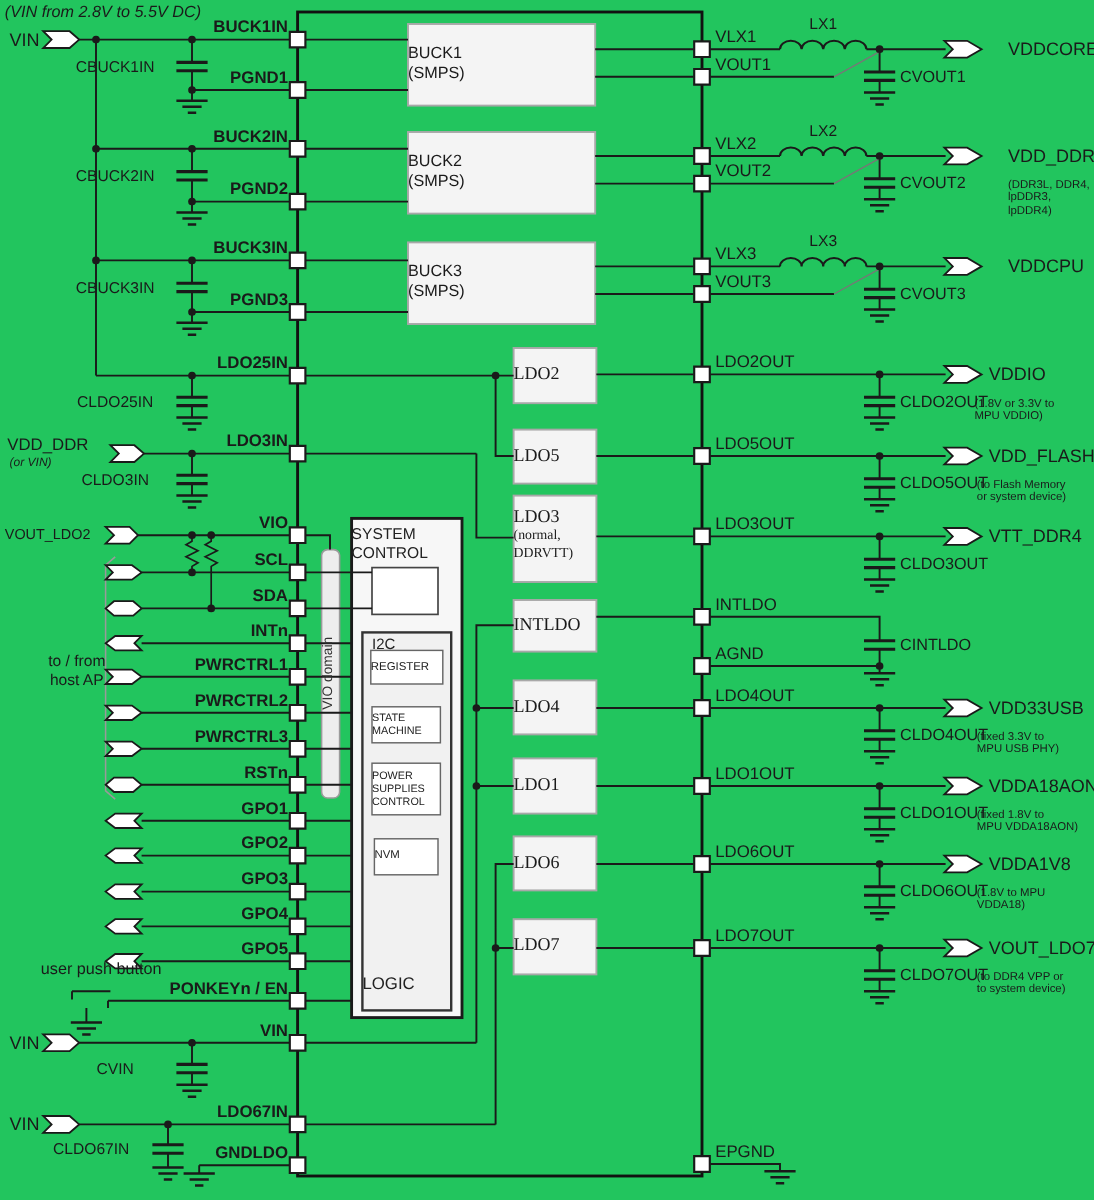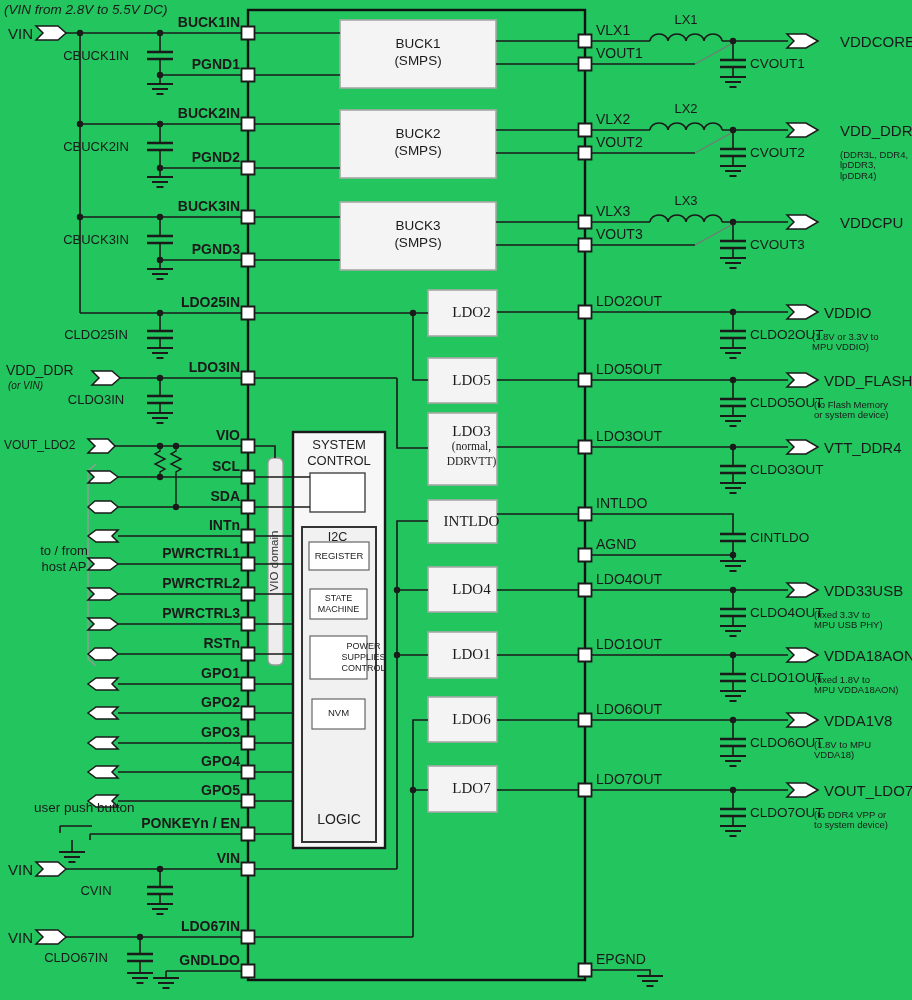--- a/index.html
+++ b/index.html
@@ -8,21 +8,21 @@
   #stage svg{position:absolute;left:0;top:0;}
   .t{position:absolute;white-space:nowrap;}
   .pinL{left:40px;width:200px;text-align:right;font-weight:bold;font-size:14px;}
   .pinR{left:596px;font-weight:normal;font-size:14px;}
   .net{font-size:15px;}
   .capl{font-size:13px;text-align:center;width:100px;}
   .capr{font-size:13.5px;}
   .note{font-size:9.5px;line-height:10.5px;white-space:pre-line;}
   .ind{width:72px;text-align:center;font-size:13px;}
   .serif{font-family:"Liberation Serif",serif;}
-  .blockLbl{text-align:center;}
+  .blockLbl{}
   .buckLbl{left:340px;width:156px;font-size:13.5px;line-height:17px;}
   .ldoLbl{left:428px;width:87px;font-size:15px;}
   .inner{color:#222;}
   .it{font-style:italic;}
   .sp span{display:block;}
 </style>
 </head>
 <body>
 
 <div id="stage">
@@ -307,21 +307,21 @@
 <div class="t blockLbl sp inner" style="left:293px;width:92px;top:437px;font-size:13px;line-height:16px;">
   <span>SYSTEM</span>
       <span>CONTROL</span>
 </div>
 <div class="t blockLbl inner" style="left:310px;width:55px;top:486px;font-size:12.5px;margin-top:44px;">I2C</div>
 <div class="t blockLbl inner" style="left:309px;width:60px;top:550px;font-size:9.5px;">REGISTER</div>
 <div class="t blockLbl sp inner" style="left:310px;width:57px;top:593px;font-size:9px;line-height:11px;">
   <span>STATE</span>
       <span>MACHINE</span>
 </div>
-<div class="t blockLbl sp inner" style="left:310px;width:57px;top:641px;font-size:9px;line-height:11px;padding-left:25px;">
+<div class="t blockLbl sp inner" style="left:310px;width:57px;top:641px;font-size:9px;line-height:11px;">
   <span>POWER</span>
       <span>SUPPLIES</span>
       <span>CONTROL</span>
 </div>
 <div class="t blockLbl inner" style="left:312px;width:53px;top:707px;font-size:9.5px;">NVM</div>
 <div class="t blockLbl inner" style="left:302px;width:74px;top:811px;font-size:14px;">LOGIC</div>
 <div class="t" style="left:211px;top:553px;width:130px;height:16px;text-align:center;transform:rotate(-90deg);font-size:11.5px;color:#333;">VIO domain</div>
 
 <div class="t net" style="left:8px;top:25px">VIN</div>
 <div class="t net" style="left:8px;top:861px">VIN</div>

